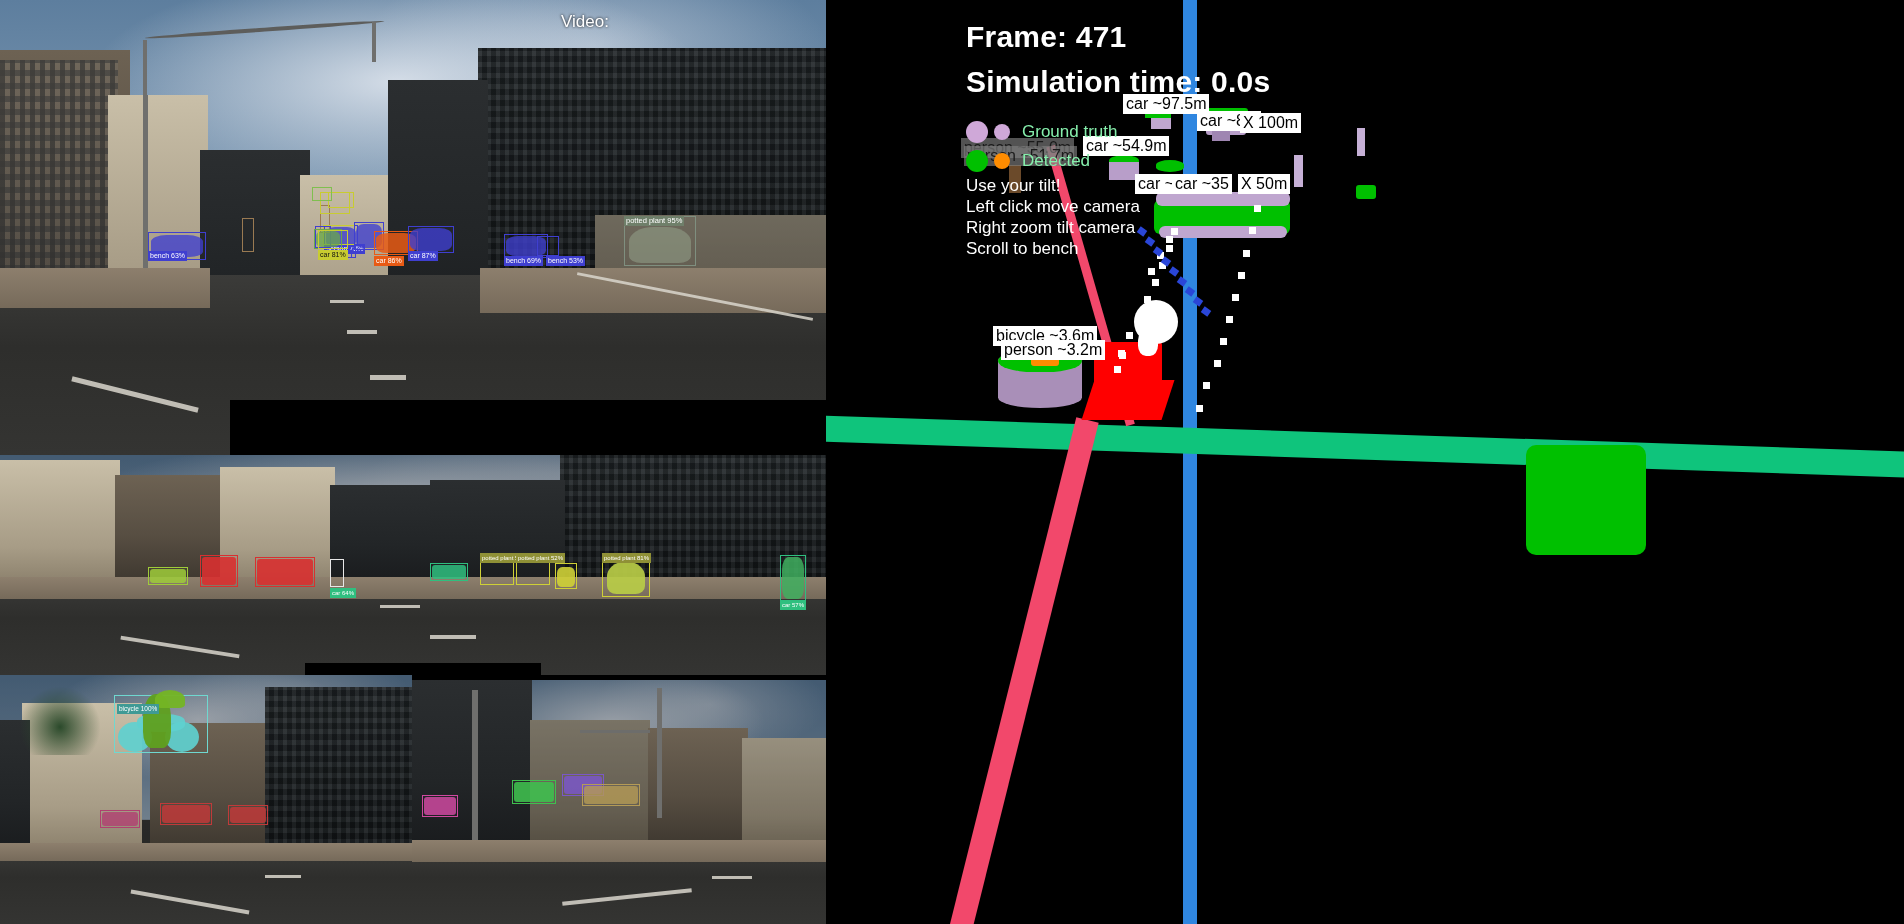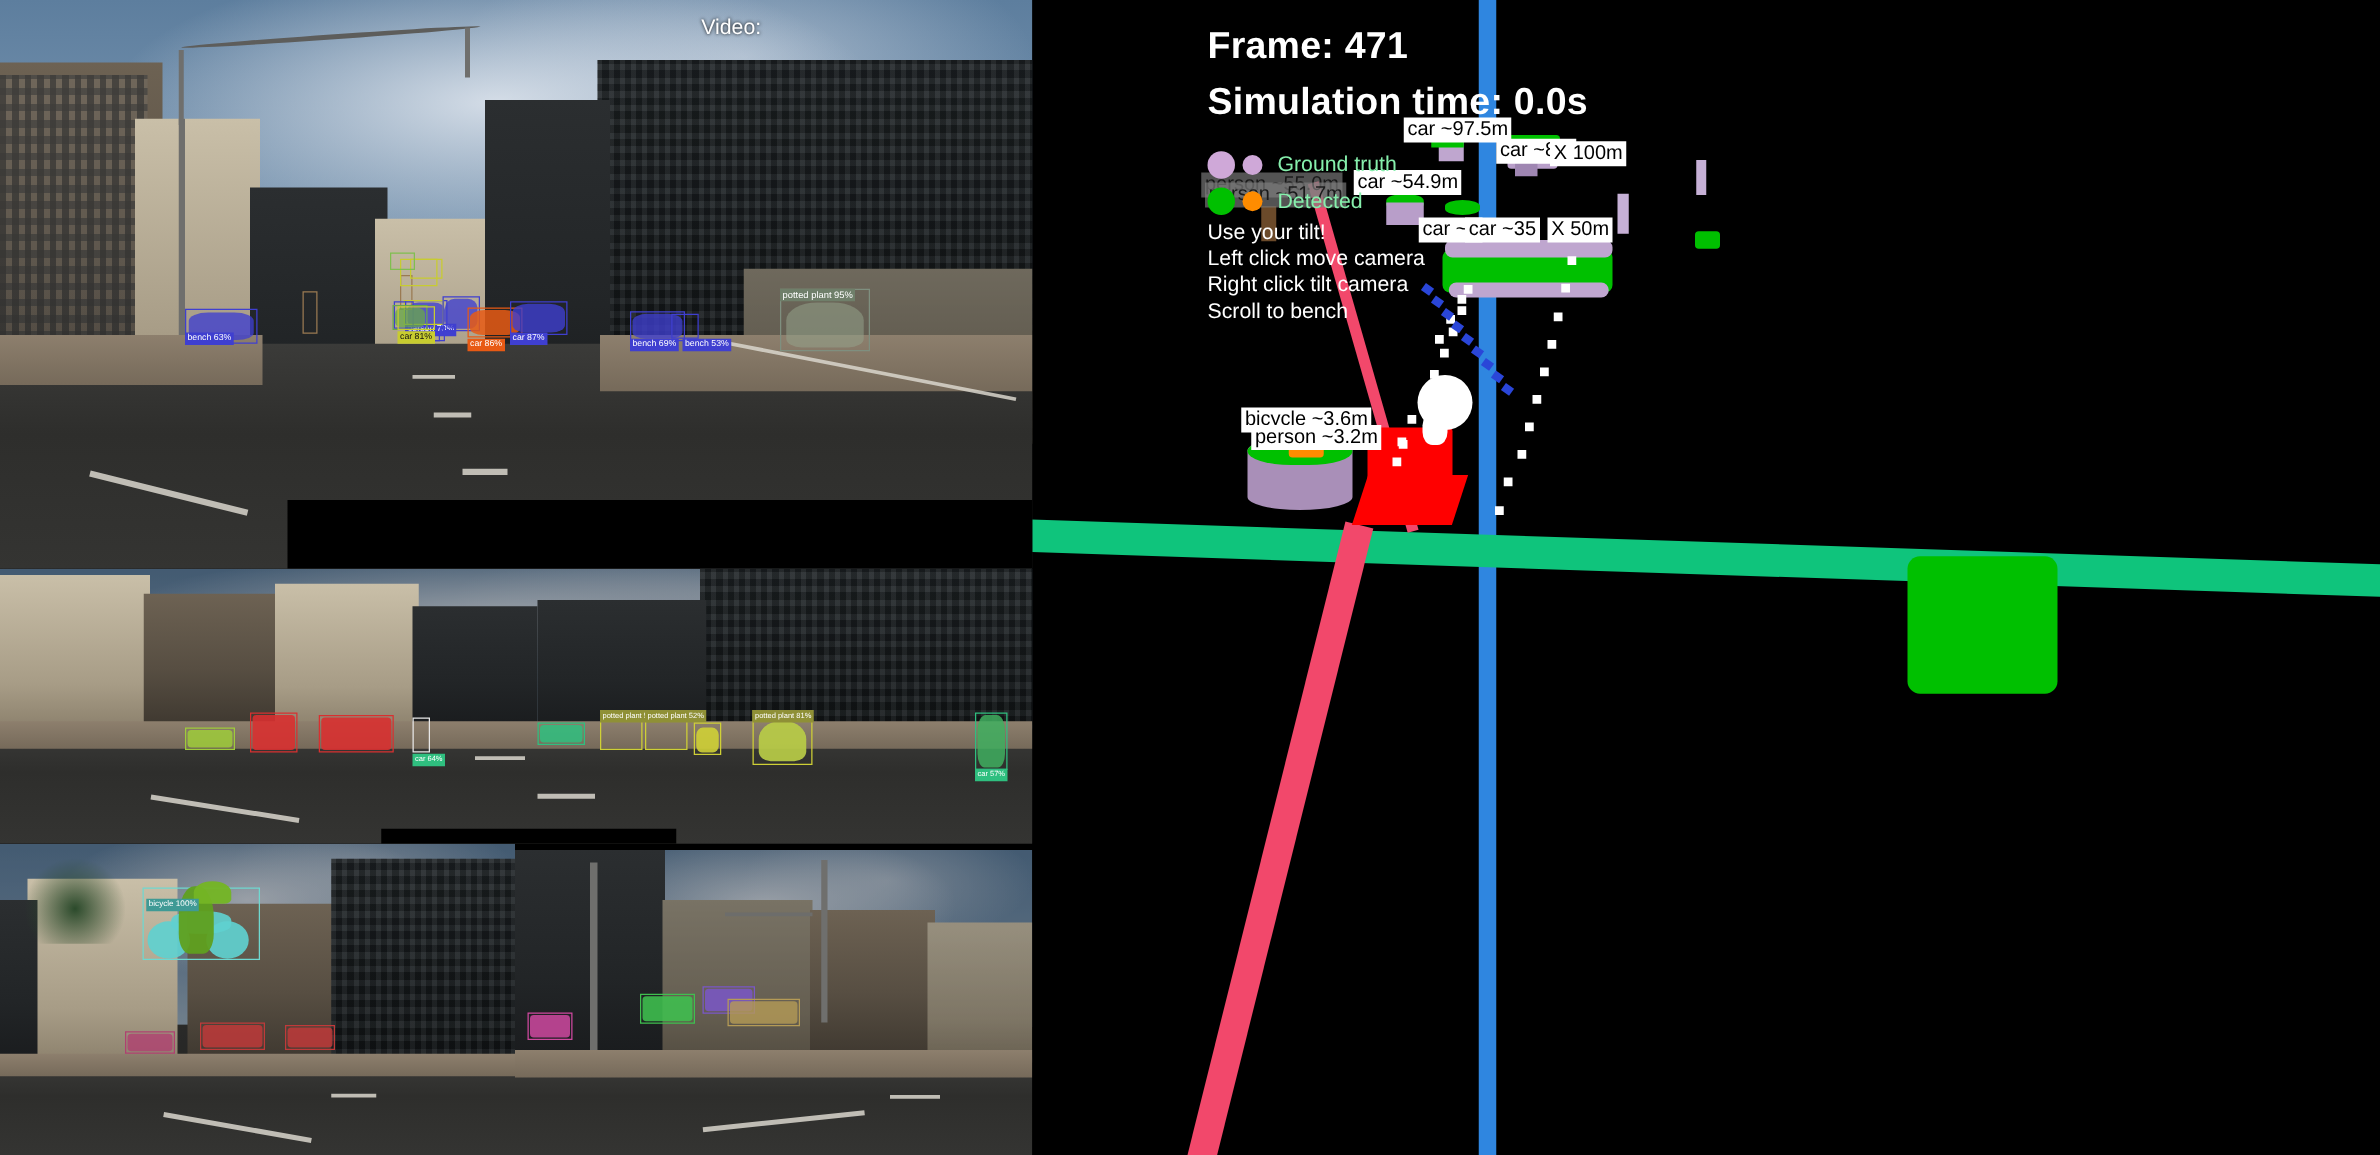--- a/index.html
+++ b/index.html
@@ -57,21 +57,21 @@
     background: repeating-linear-gradient(90deg, rgba(30,36,42,.85) 0 5px, rgba(150,160,172,.10) 5px 10px),
                 repeating-linear-gradient(0deg, rgba(30,36,42,.8) 0 6px, rgba(160,170,182,.08) 6px 13px);
   }
   .lane {
     position:absolute; background:#d9d6cc; opacity:.85;
   }
   .pole { position:absolute; background:#6f6f6d; }
   .blackbar { position:absolute; background:#000; }
 
   
-  .det { position:absolute; border:1px solid;margin-top:15px; }
+  .det { position:absolute; border:1px solid; }
   .det .lbl {
     position:absolute; left:-1px; top:-11px;
     font-size:7px; line-height:10px; padding:0 2px;
     color:#fff; white-space:nowrap; font-family:"Liberation Sans",sans-serif;
   }
   .mask { position:absolute; border-radius:30% 30% 26% 26%; }
 
   
   #controls {
     position:absolute; top:0; left:561px;
@@ -438,21 +438,21 @@
           <span class="dot d2" style="background:#cfa8d8"></span>
           <span class="lg-txt">Ground truth</span>
         </div>
         <div class="lg-row">
           <span class="dot d1" style="background:#00c000"></span>
           <span class="dot d2" style="background:#ff8c00"></span>
           <span class="lg-txt">Detected</span>
         </div>
         <div class="hint">Use your tilt!</div>
         <div class="hint">Left click move camera</div>
-        <div class="hint">Right click tilt camera</div>
+        <div class="hint">Right zoom tilt camera</div>
         <div class="hint">Scroll to bench</div>
       </div>
     </div>
 
     <div class="tag ghost" style="left:135px; top:138px;">person ~55.0m</div>
     <div class="tag ghost" style="left:138px; top:146px;">person ~51.7m</div>
     <div class="tag" style="left:297px; top:94px;">car ~97.5m</div>
     <div class="tag" style="left:257px; top:136px;">car ~54.9m</div>
     <div class="tag" style="left:371px; top:111px;">car ~84.</div>
     <div class="tag" style="left:414px; top:113px; z-index:21;">X 100m</div>

